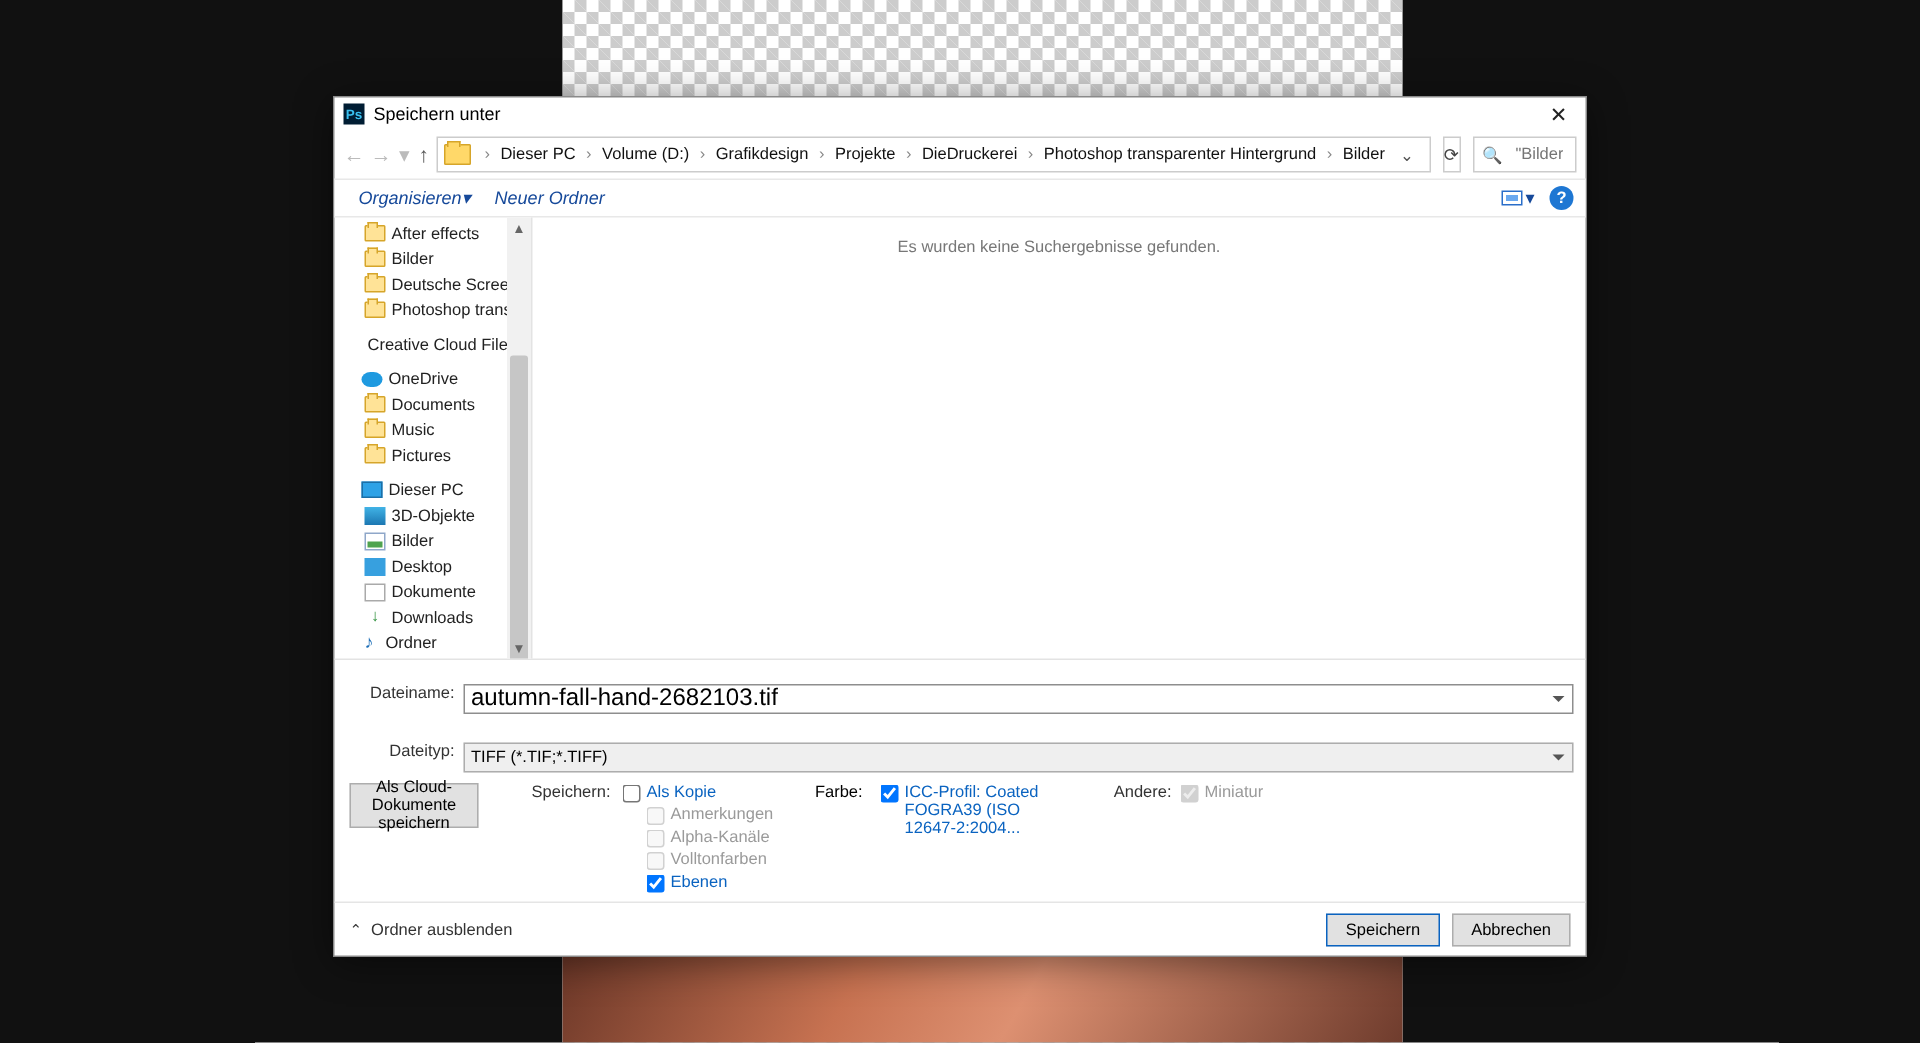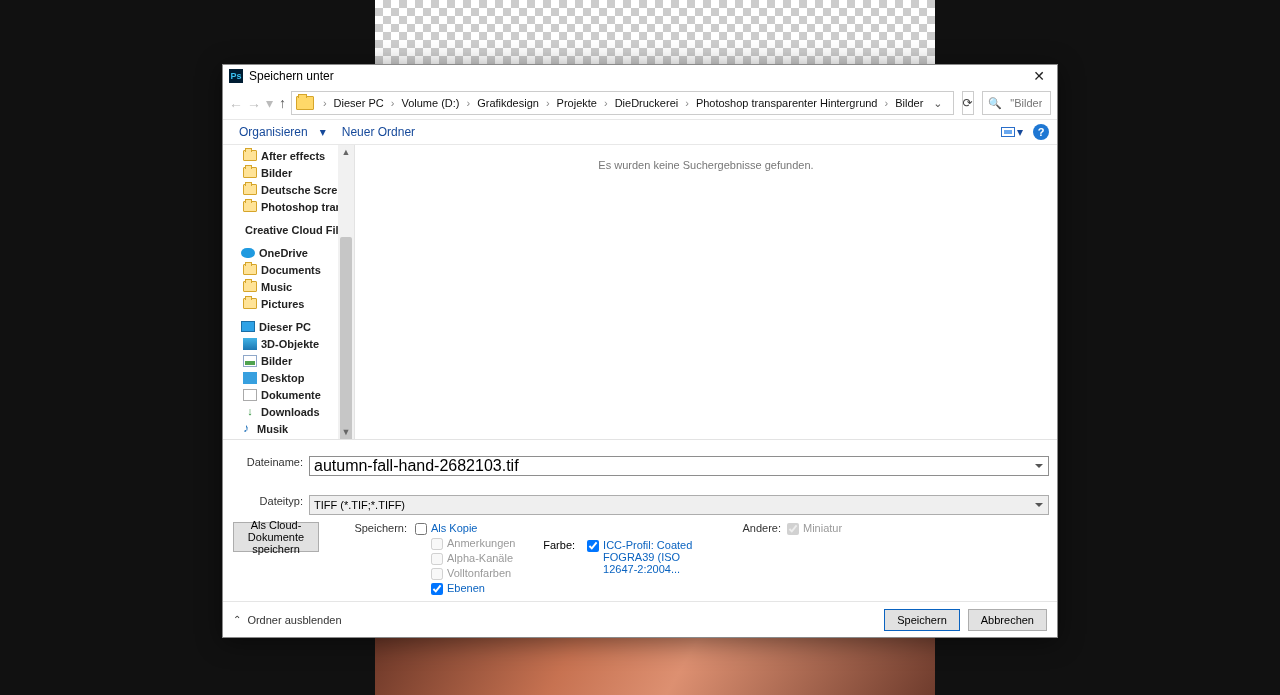--- a/index.html
+++ b/index.html
@@ -80,21 +80,21 @@
   }
   .search .mag { margin-right:6px; color:#555;}
   .search input { border:none; outline:none; font-size:11px; width:100%; color:#333;}
 
   
   .toolrow {
     height: 26px; border-top:1px solid #e8e8e8; border-bottom:1px solid #e8e8e8;
     display:flex; align-items:center; padding:0 8px; font-size:12px;
     background:#fff;
   }
-  .t-item { color:#16499a; padding:0 8px; display:flex; align-items:center; gap:12px;}
+  .t-item { color:#16499a; padding:0 8px; display:flex; align-items:center; gap:0;font-style:italic;}
   .t-spacer { flex:1; }
   .view-drop { color:#16499a; display:flex; align-items:center; gap:2px; margin-right:10px;}
   .view-icon { width:14px; height:10px; border:1px solid #2a6ec9; position:relative;}
   .view-icon::before { content:""; position:absolute; inset:2px; background:#6aa8ef;}
   .help { width:16px;height:16px;border-radius:50%;background:#1e77d3;color:#fff;
     display:flex;align-items:center;justify-content:center;font-size:11px;font-weight:700;}
 
   
   .body { flex:1; display:flex; min-height:0; border-bottom:1px solid #e3e3e3;}
   .tree {
@@ -103,21 +103,21 @@
     overflow:hidden;
   }
   .tree-scroll { position:absolute; right:0; top:0; width:16px; height:100%;
     background:#f1f1f1;}
   .tree-scroll .thumb { position:absolute; left:2px; right:2px; top:92px; height:210px;
     background:#c6c6c6; border-radius:2px;}
   .tree-scroll .ar { position:absolute; left:0; right:0; height:14px;
     display:flex; align-items:center; justify-content:center; color:#666; font-size:9px;}
   .tree-scroll .ar.up { top:0;} .tree-scroll .ar.dn{ bottom:0;}
   .node { display:flex; align-items:center; height:17px; padding-left:6px; gap:4px;
-    white-space:nowrap; padding-right:18px;font-weight:bold;}
+    white-space:nowrap; padding-right:18px;}
   .node.ind1{ padding-left:18px;} .node.ind2{ padding-left:20px;}
   .fico { width:14px; height:11px; background:#ffe397; border:1px solid #d6a52a;
     border-radius:1px; flex:0 0 auto; position:relative;}
   .fico::before { content:""; position:absolute; left:1px; top:-3px; width:5px; height:3px;
     background:#ffe397; border:1px solid #d6a52a; border-bottom:none;}
   .cc-ico { width:14px;height:12px;background:linear-gradient(#ff3b57,#b31234);border-radius:2px;}
   .od-ico { width:14px;height:10px;background:#1f9ae0;border-radius:6px/5px;}
   .pc-ico { width:14px;height:11px;background:#2ea2e6;border:1px solid #1b6fa7;}
   .hd-ico { width:14px;height:10px;background:#b6b6b6;border:1px solid #7a7a7a;}
   .icn { width:14px; height:12px; display:inline-block; flex:0 0 auto;}
@@ -159,21 +159,21 @@
   }
   .optcol { display:flex; flex-direction:column; gap:2px;}
   .opthdr { color:#333; text-align:right; }
   .optcol.c1 { width:178px; }
   .optcol.c1 .row { display:flex; }
   .optcol.c1 .opthdr { width:76px; padding-right:8px;}
   .cbx { display:flex; align-items:flex-start; gap:4px; padding-left:0;}
   .cbx input { margin:1px 0 0 0; width:12px; height:12px;}
   .cbx.dis { color:#9a9a9a;}
   .cbx.link label { color:#0a63c0;}
-  .optcol.c2 { width:170px;margin-top:17px;}
+  .optcol.c2 { width:170px;}
   .optcol.c2 .hdr2 { text-align:right; width:46px; display:inline-block; padding-right:6px;}
   .optcol.c2 .body2 { display:flex; gap:6px;}
   .optcol.c2 .stack { display:flex; flex-direction:column; gap:2px;}
   .optcol.c3 { width:140px;}
   .optcol.c3 .row { display:flex;}
   .optcol.c3 .opthdr{ width:60px; padding-right:6px;}
 
   
   .footer { height:36px; border-top:1px solid #e5e5e5; display:flex; align-items:center;
     padding:0 10px;}
@@ -307,21 +307,21 @@
       <div class="node ind2">
           <span class="icn i-doc"></span>
           <span>Dokumente</span>
         </div>
       <div class="node ind2">
           <span class="icn i-dl">↓</span>
           <span>Downloads</span>
         </div>
       <div class="node ind2">
           <span class="icn i-mus">♪</span>
-          <span>Musik</span>
+          <span>Ordner</span>
         </div>
       <div class="node ind2">
           <span class="icn i-vid"></span>
           <span>Videos</span>
         </div>
       <div class="node ind2">
           <span class="hd-ico"></span>
           <span>Windows (C:)</span>
         </div>
 

